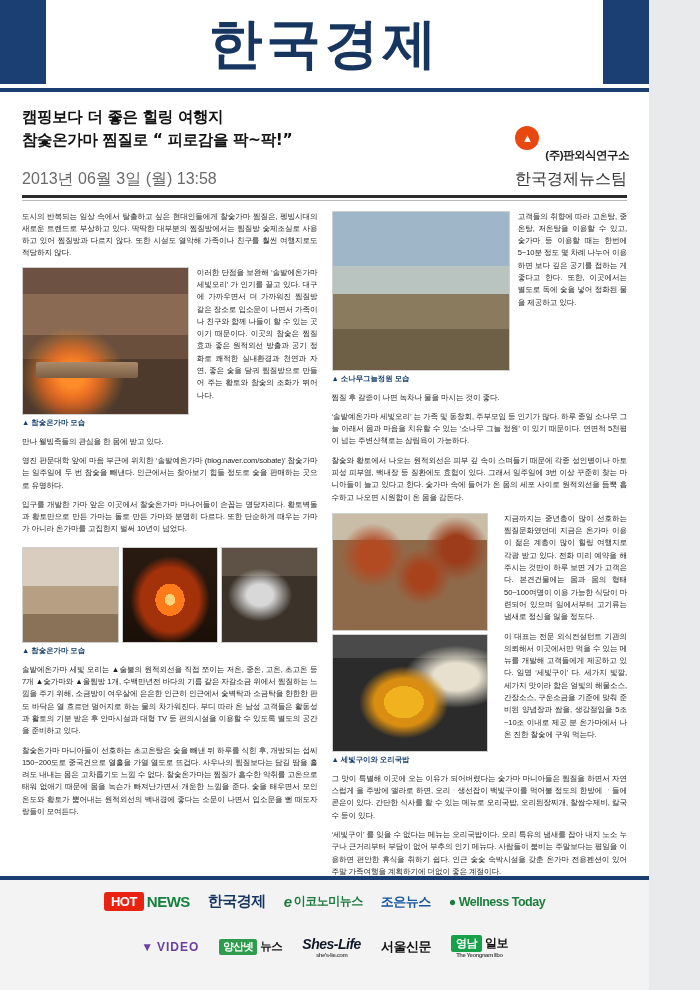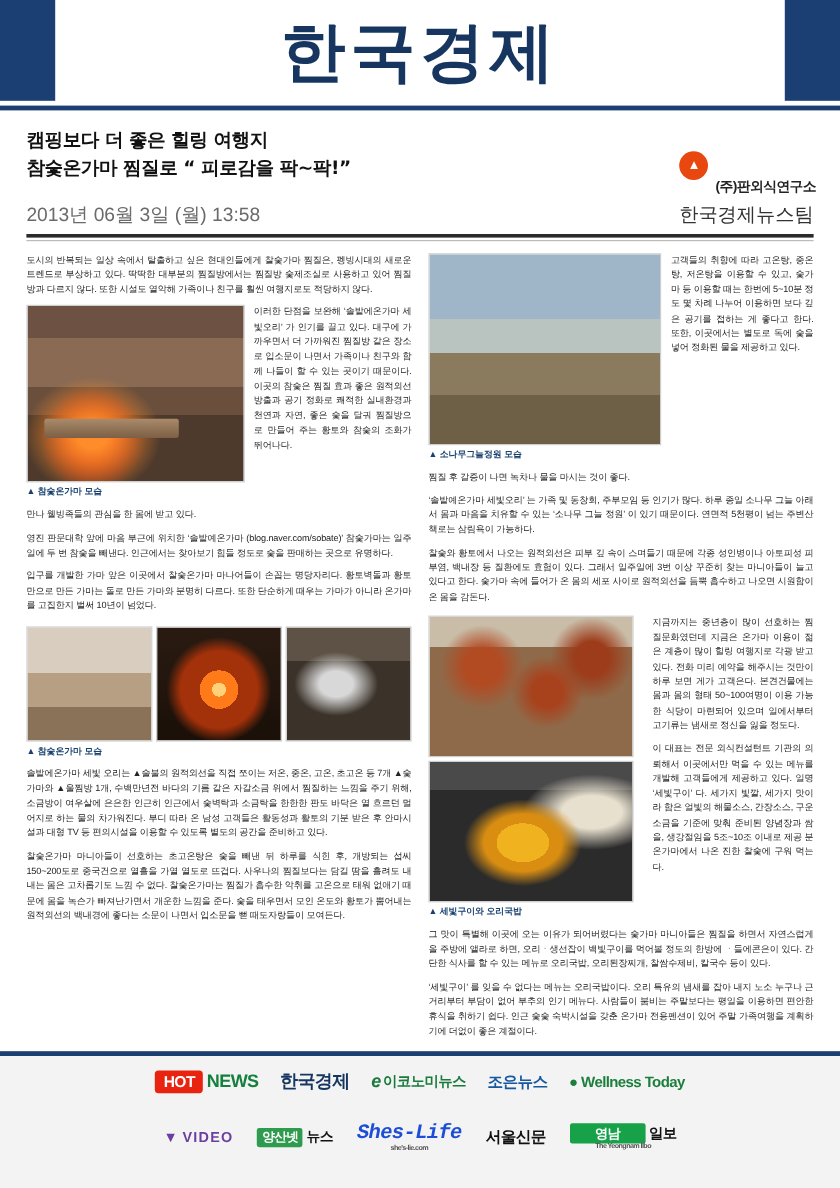--- a/index.html
+++ b/index.html
@@ -5,21 +5,21 @@
   html,body{margin:0;padding:0;}
   body{
     width:700px;height:990px;
     background:#e9eaec;
     font-family:"Liberation Sans", sans-serif;
     color:#1a1a1a;
     overflow:hidden;
   }
   .page{
     position:relative;
-    width:700px;height:990px;
+    width:649px;height:990px;
     background:#ffffff;
     box-sizing:border-box;
   }
   
   .masthead{
     position:relative;
     height:88px;
     background:#ffffff;
     border-bottom:4px solid #1b3f73;
     display:flex;align-items:center;justify-content:center;
@@ -171,24 +171,24 @@
   .lg-hot{background:#e8230f;color:#fff;padding:2px 7px;border-radius:3px;font-size:13px;}
   .lg-news{color:#15803d;font-size:15px;margin-left:3px;}
   .lg-hk{color:#16355f;font-size:15px;}
   .lg-eco{color:#1a7a3c;font-size:12px;}
   .lg-eco .e{color:#1a7a3c;font-style:italic;font-size:15px;margin-right:2px;}
   .lg-good{color:#1557a0;font-size:13px;}
   .lg-well{color:#1b7f3b;font-size:12.5px;}
   .lg-vid{color:#6a3fa0;font-size:12px;letter-spacing:1px;}
   .lg-yang{color:#111;font-size:11.5px;}
   .lg-yang .box{background:#2e9b4e;color:#fff;padding:1px 4px;border-radius:2px;margin-right:3px;font-size:10.5px;}
-  .lg-shes{color:#1d4ed8;font-style:italic;font-size:17px;font-family:Liberation Mono, monospace;}
+  .lg-shes{color:#0f172a;font-style:italic;font-size:14px;}
   .lg-seoul{color:#111;font-size:13px;}
   .lg-yeong{color:#111;font-size:12px;}
-  .lg-yeong .box{background:#17a24a;color:#fff;padding:1px 21px;border-radius:2px;margin-right:3px;font-size:11px;}
+  .lg-yeong .box{background:#17a24a;color:#fff;padding:1px 5px;border-radius:2px;margin-right:3px;font-size:11px;}
   .small-sub{font-size:6px;color:#555;display:block;line-height:1;}
 </style>
 </head>
 <body>
 
 <div class="page">
 
   <div class="masthead">
     <div class="side left"></div>
     <div class="side right"></div>

